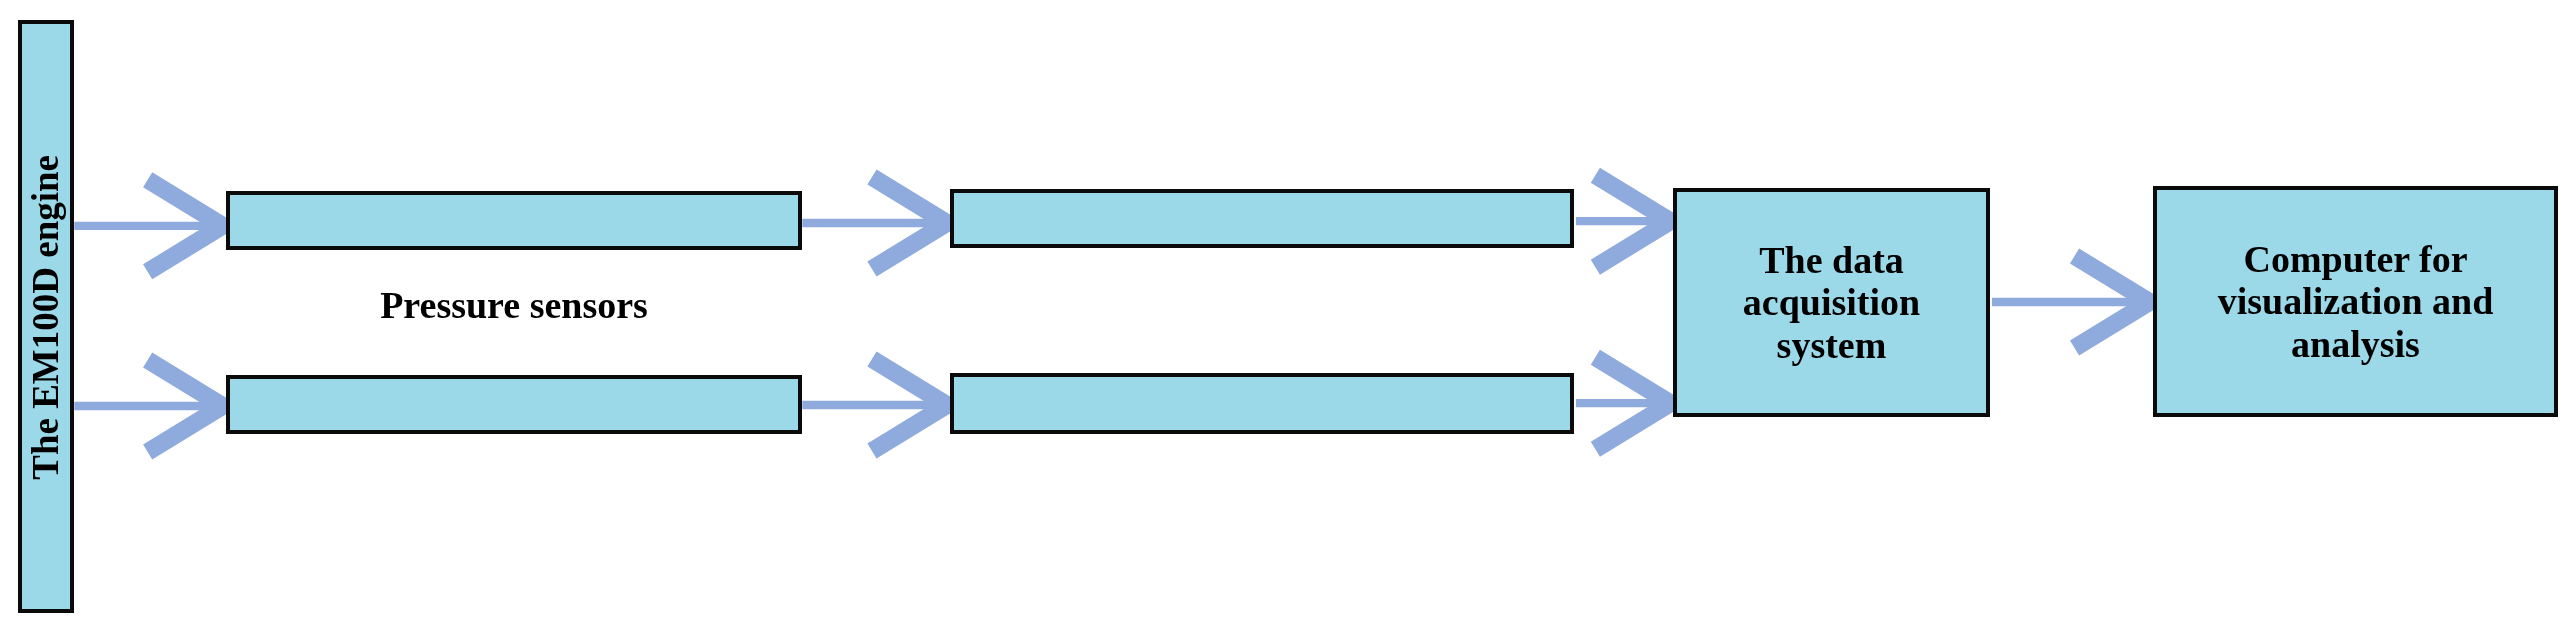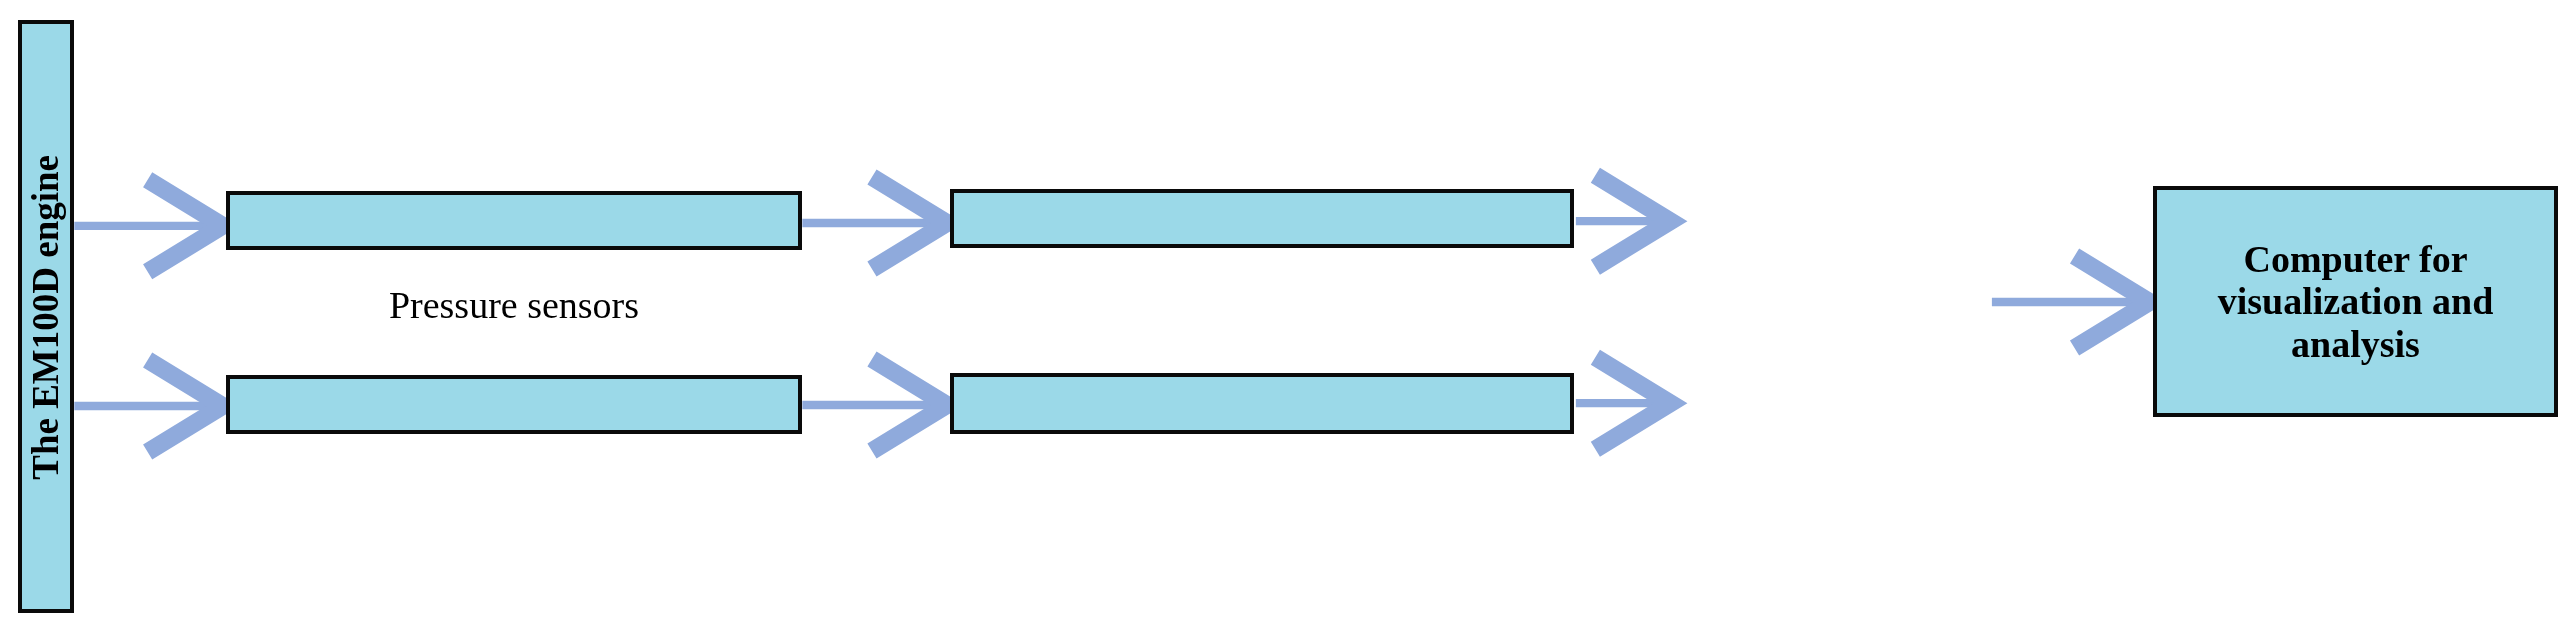--- a/index.html
+++ b/index.html
@@ -69,21 +69,21 @@
     width: 405px;
     height: 231px;
     font-size: 38px;
     padding: 0 3px;
   }
 
   
   .caption {
     position: absolute;
     color: #000000;
-    font-weight: normal;
+    font-weight: bold;
     font-size: 38px;
     white-space: nowrap;
   }
   #caption-pressure { left: 226px; width: 576px; top: 283px; text-align: center; }
   #caption-signal   { left: 950px; width: 624px; top: 283px; text-align: center; }
 
   
   #connectors {
     position: absolute;
     left: 0;
@@ -128,19 +128,22 @@
   </div>
   <div class="caption" id="caption-pressure">Pressure sensors</div>
 
   <div class="blk bar" id="amp-bar-top">
     <span></span>
   </div>
   <div class="blk bar" id="amp-bar-bottom">
     <span></span>
   </div>
 
+  <div class="blk" id="daq-box">
+    <span>The data acquisition system</span>
+  </div>
 
   <div class="blk" id="computer-box">
     <span>Computer for visualization and analysis</span>
   </div>
 
 </div>
 
 
 </body></html>

